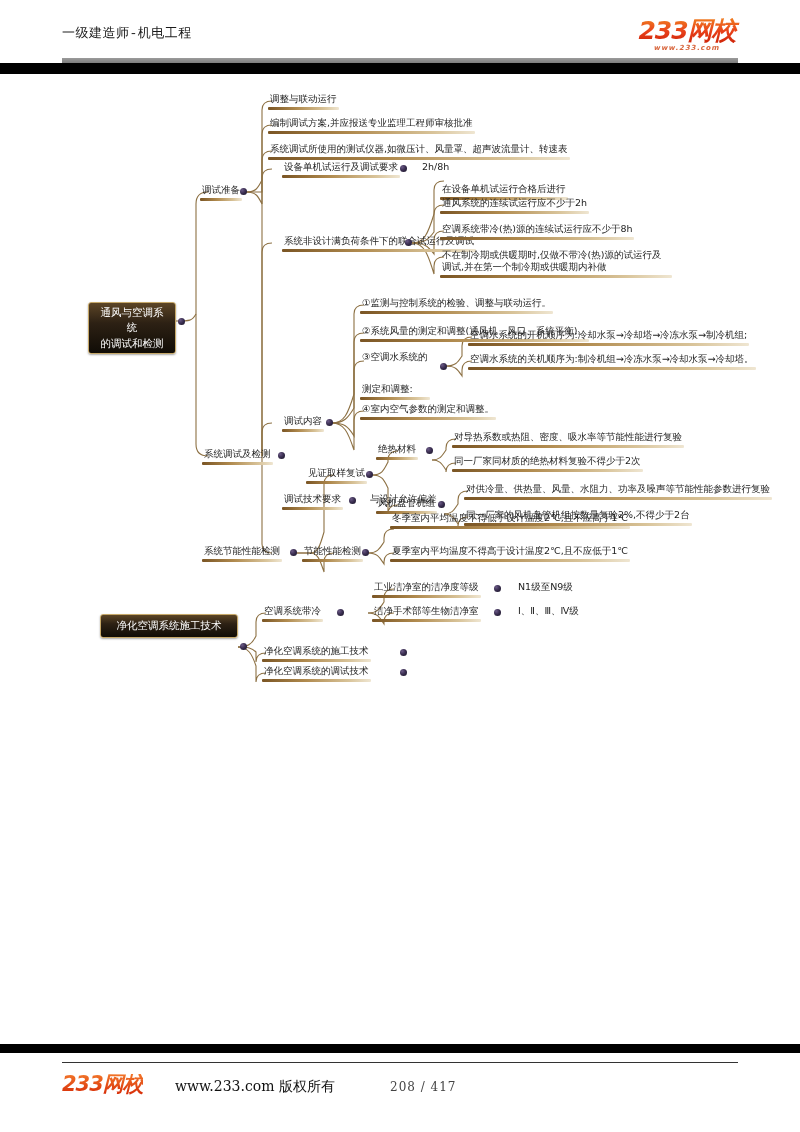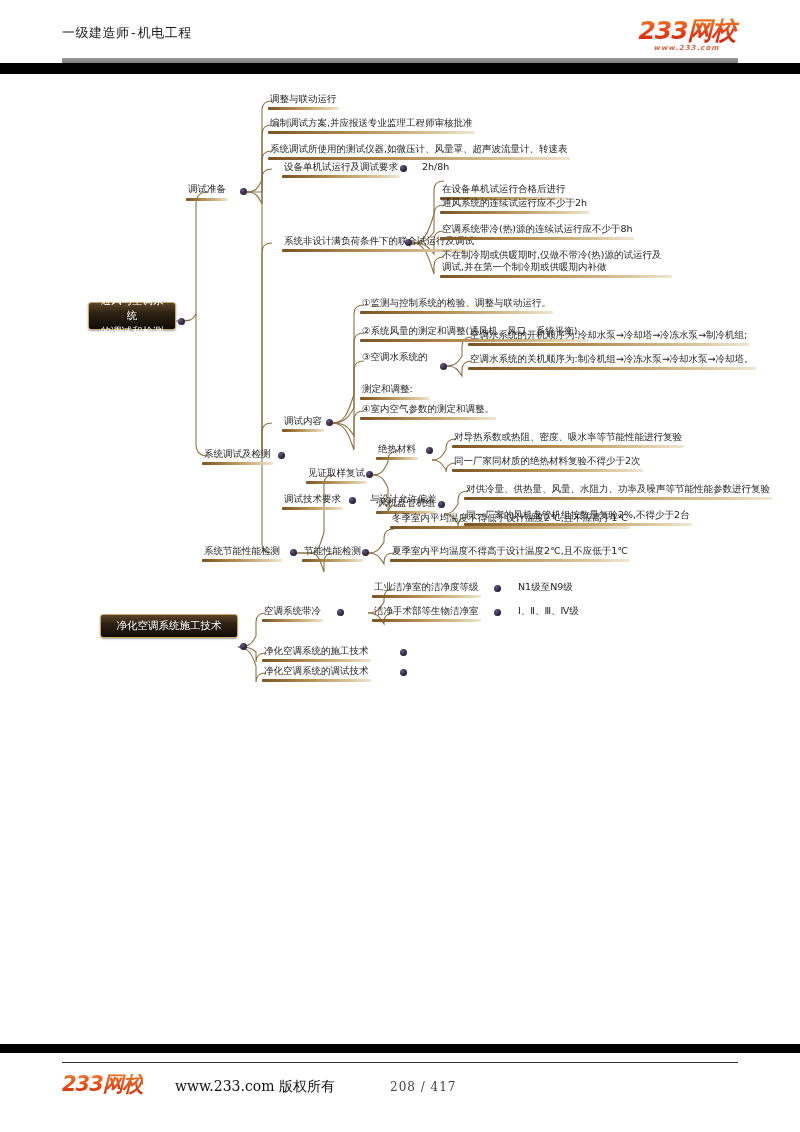--- a/index.html
+++ b/index.html
@@ -141,27 +141,27 @@
 
       <path d="M238 573 C248 573 252 570 256 562 L256 548 C256 542 260 539 266 539"></path>
       <path d="M238 573 C248 573 252 574 256 578 L256 588 C256 582 260 579 266 579"></path>
       <path d="M238 573 C248 573 252 580 256 592 L256 608 C256 602 260 599 266 599"></path>
 
       <path d="M368 539 C378 539 380 534 384 528 L384 524 C384 518 388 515 394 515"></path>
       <path d="M368 539 C378 539 380 544 384 550 L384 548 C384 542 388 539 394 539"></path>
     </g>
   </svg>
 
-  <div class="box" style="left:88px;top:228px;width:88px;height:28px;flex-direction:column;">
+  <div class="box" style="left:88px;top:228px;width:88px;height:52px;flex-direction:column;">
     <span class="t2">通风与空调系统</span>
     <span class="t2">的调试和检测</span>
   </div>
   <span class="dot" style="left:178px;top:244px;"></span>
 
-  <div class="node" style="left:186px;top:110px;font-family:Liberation Mono, monospace;">
+  <div class="node" style="left:200px;top:110px;">
     <span class="lbl ul">调试准备</span>
   </div>
   <span class="dot" style="left:240px;top:114px;"></span>
 
   <div class="node" style="left:268px;top:19px;">
     <span class="lbl ul">调整与联动运行</span>
   </div>
   <div class="node" style="left:268px;top:43px;">
     <span class="lbl ul">编制调试方案,并应报送专业监理工程师审核批准</span>
   </div>

